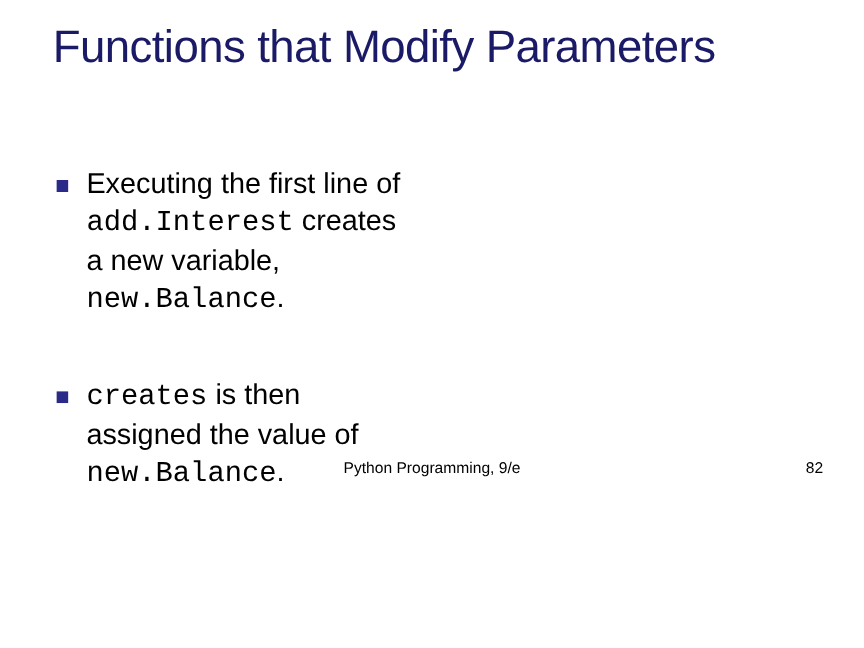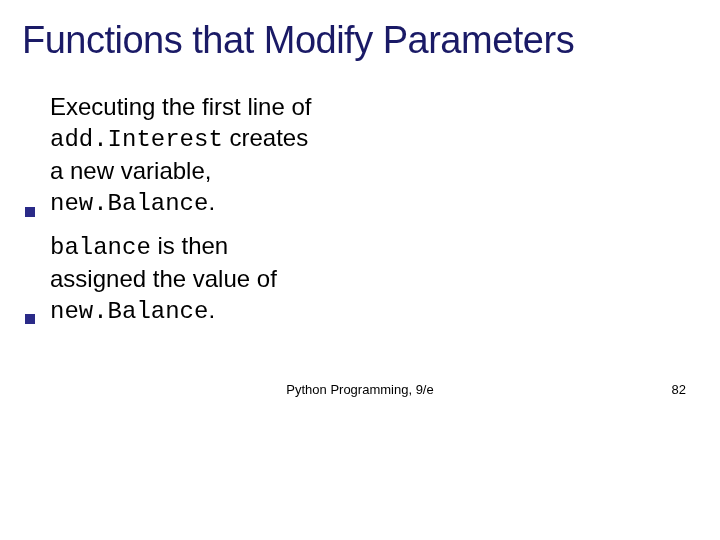--- a/index.html
+++ b/index.html
@@ -6,21 +6,21 @@
   html, body { width: 720px; height: 540px; overflow: hidden; }
   body {
     background: #fff;
     font-family: Verdana, Geneva, sans-serif;
     color: #000;
     position: relative;
   }
   .slide {
     width: 720px;
     height: 396px;
-    padding: 18px 30px 40px 22px;
+    padding: 18px 30px 40px 44px;
     position: relative;
   }
   .title {
     font-size: 38px;
     font-weight: 400;
     line-height: 1.18;
     color: #1a1a66;
     margin-bottom: 28px;
     letter-spacing: -0.5px;
   }
@@ -30,22 +30,23 @@
   }
   .left-col {
     flex: 0 0 300px;
   }
   .right-col {
     flex: 1;
     padding-top: 0px;
   }
   .bullet-item {
     display: flex;
-    align-items: flex-end;
+    align-items: flex-start;
     margin-bottom: 10px;
+    margin-top: 47px;
   }
   .bullet-marker {
     flex: 0 0 16px;
     height: 16px;
     margin-top: 9px;
     margin-right: 12px;
     display: flex;
     align-items: center;
     justify-content: center;
   }
@@ -106,21 +107,21 @@
         </div>
       </div>
 
       <div class="bullet-item">
         <div class="bullet-marker">
           <svg width="10" height="10">
               <rect x="0" y="0" width="10" height="10" fill="#2a2a88"></rect>
             </svg>
         </div>
         <div class="bullet-text">
-          <span class="code-inline">balance</span><span> is then assigned the value of </span><span class="code-inline">new.Balance</span><span>.</span>
+          <span class="code-inline">creates</span><span> is then assigned the value of </span><span class="code-inline">new.Balance</span><span>.</span>
         </div>
       </div>
 
     </div>
 
 
   </div>
 
   <div class="footer">
     <span class="footer-center">Python Programming, 9/e</span>

